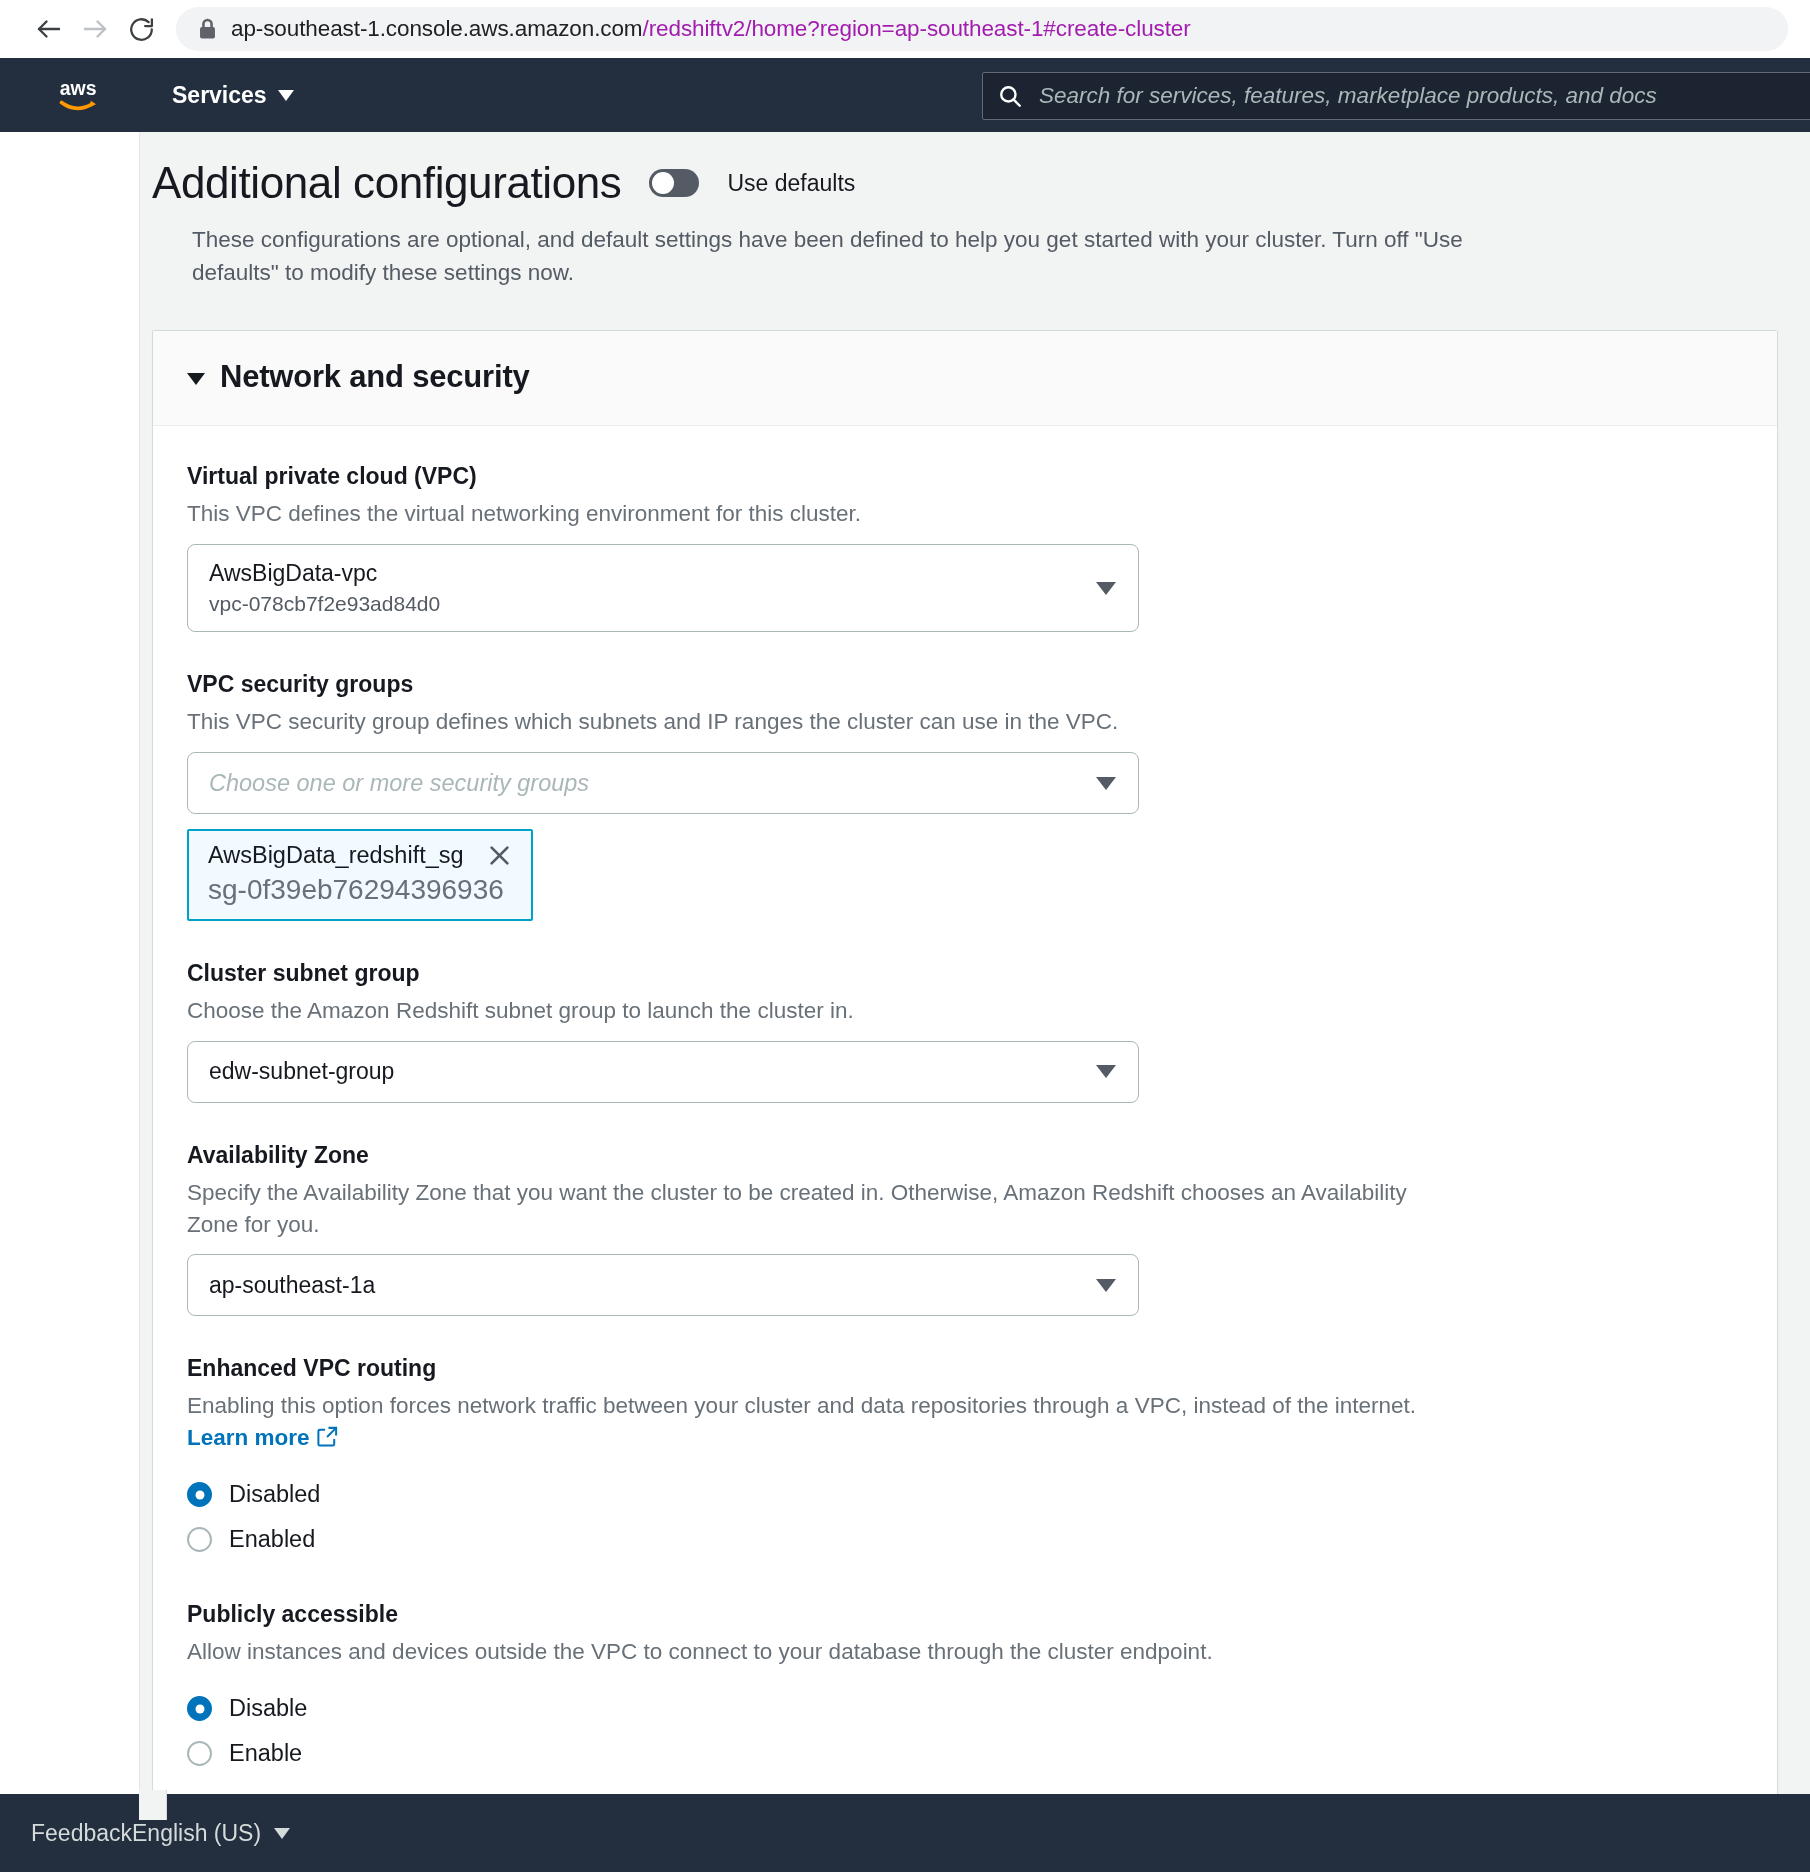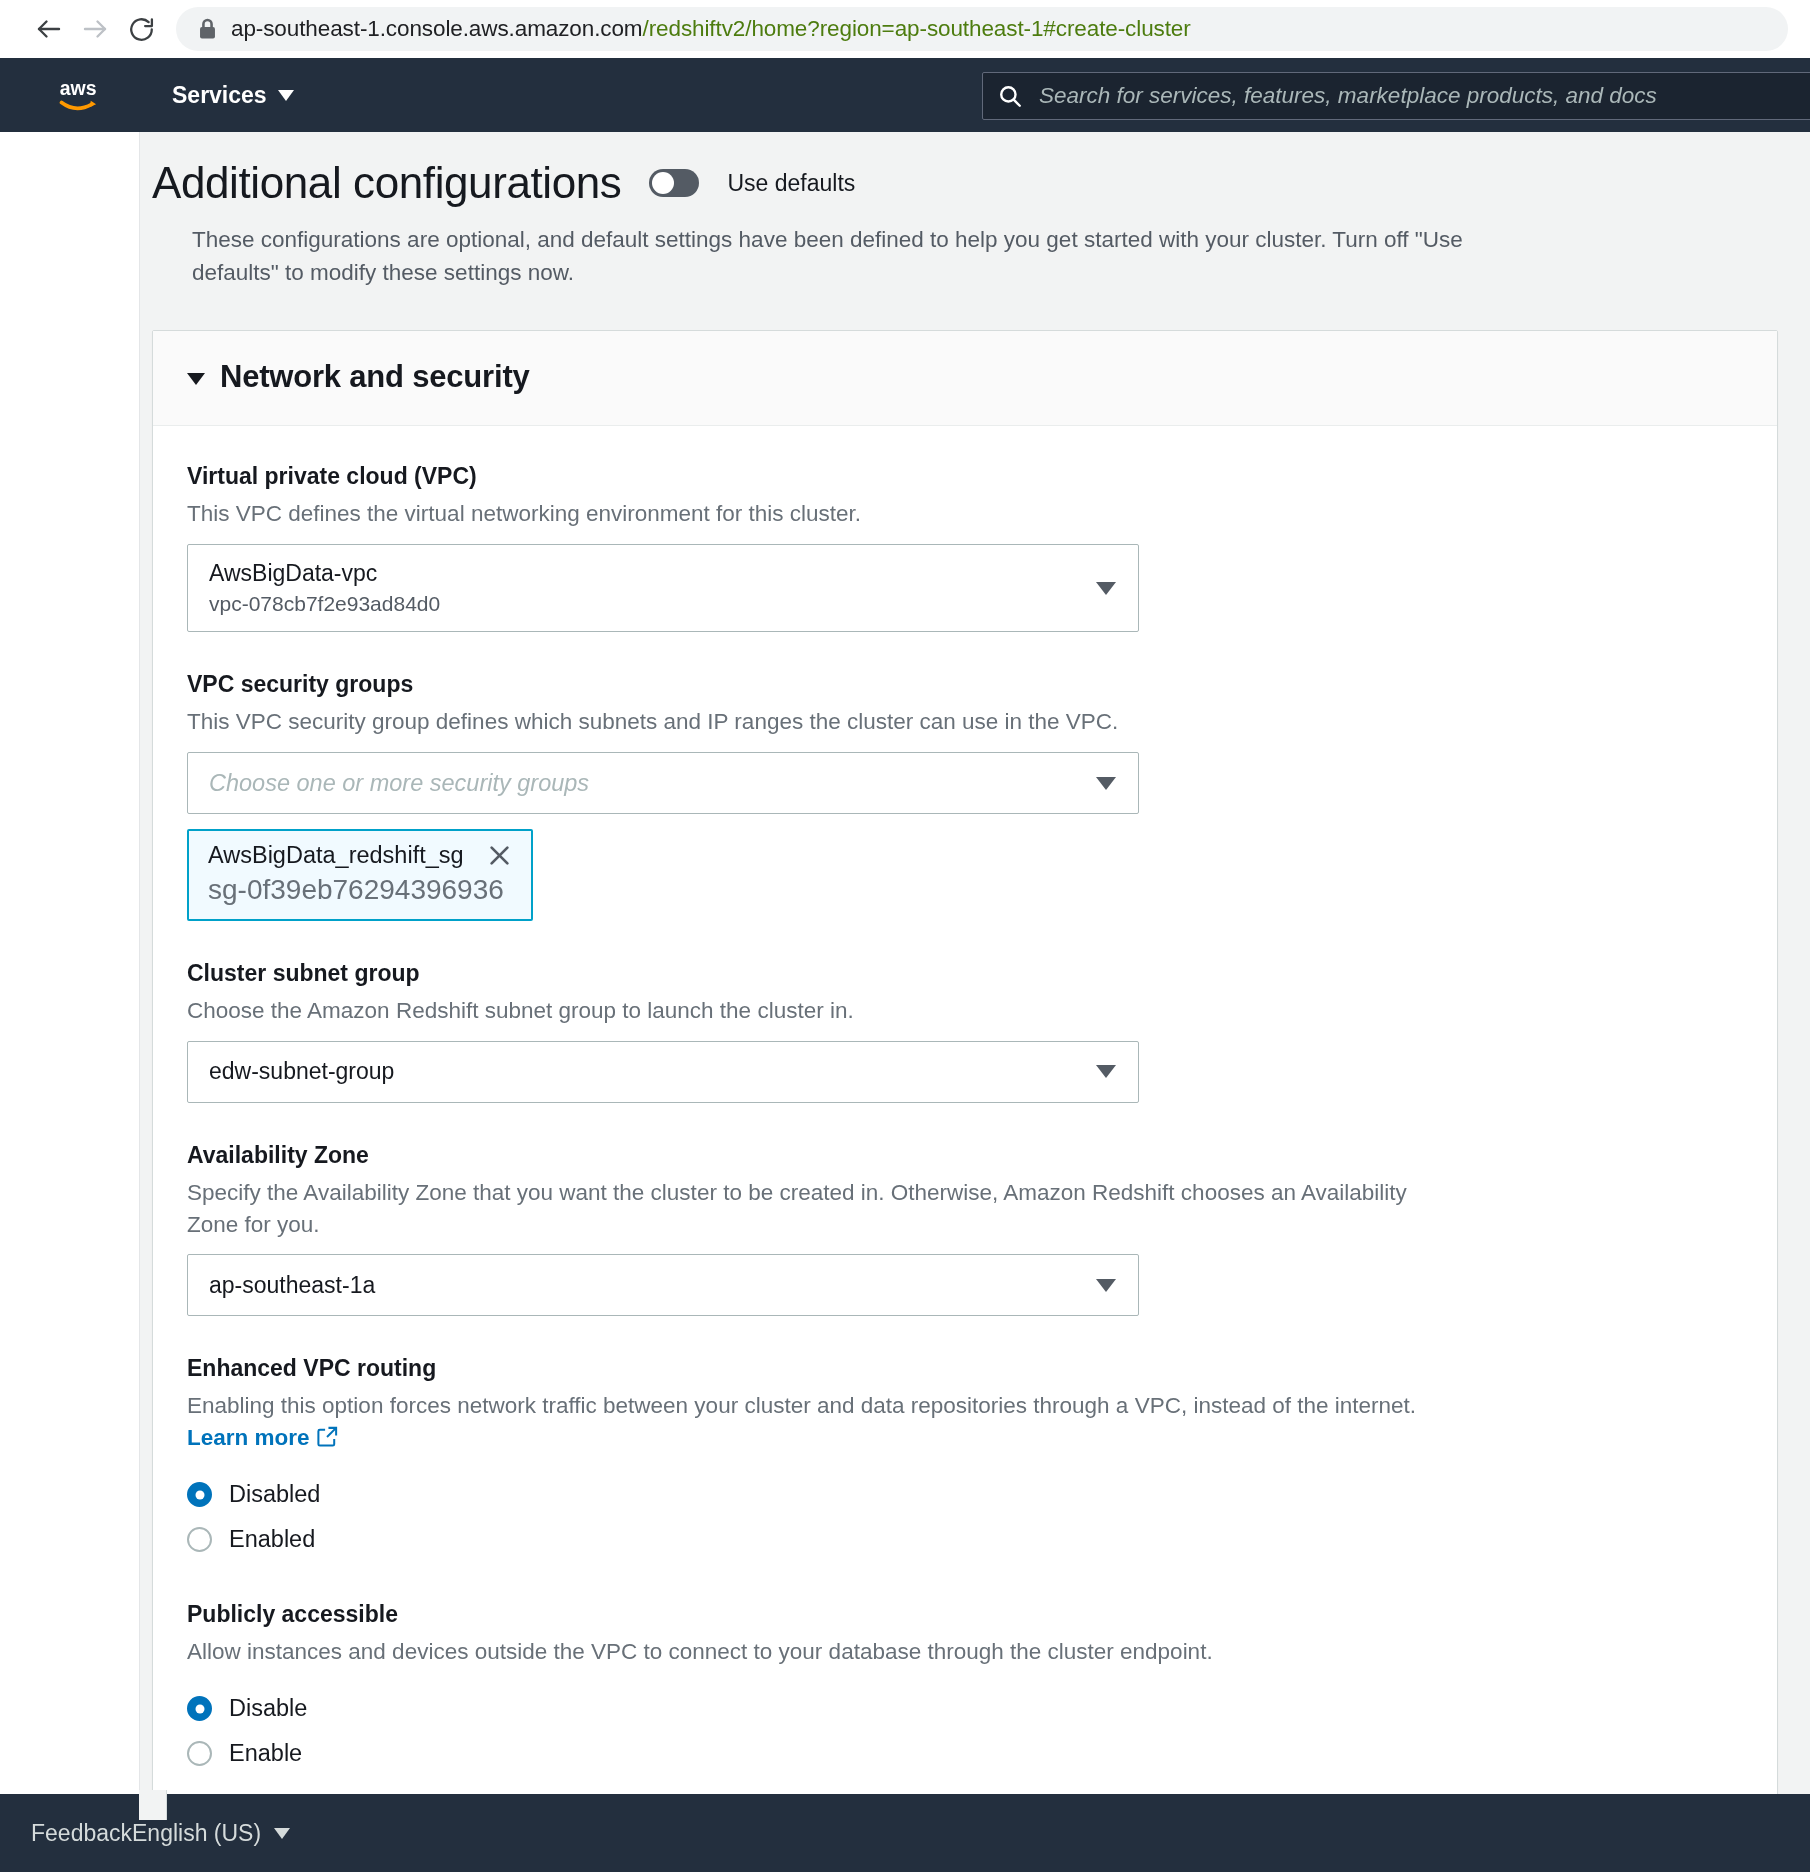--- a/index.html
+++ b/index.html
@@ -45,21 +45,21 @@
     min-width: 0;
   }
   .lock-icon { flex: 0 0 auto; display: block; }
   .url-text {
     font-size: 22.5px;
     color: #202124;
     white-space: nowrap;
     overflow: hidden;
     letter-spacing: -0.1px;
   }
-  .url-text .url-dim { color: #4d7c0f; }
+  .url-text .url-dim { color: #a21caf; }
 
   
   .aws-nav {
     height: 74px;
     background: #232f3e;
     display: flex;
     align-items: center;
     padding: 0 0 0 58px;
     position: relative;
   }
@@ -222,21 +222,21 @@
     font-size: 22.5px;
     color: #687078;
     line-height: 1.42;
     margin-top: 6px;
     max-width: 1240px;
   }
   .select {
     margin-top: 14px;
     width: 952px;
     border: 1px solid #aab7b8;
-    border-radius: 2px;
+    border-radius: 8px;
     background: #ffffff;
     display: flex;
     align-items: center;
     justify-content: space-between;
     padding: 14px 22px 14px 21px;
     min-height: 62px;
   }
   .select.tall { min-height: 82px; align-items: center; }
   .select-text-wrap { display: flex; flex-direction: column; gap: 3px; }
   .select-value {

